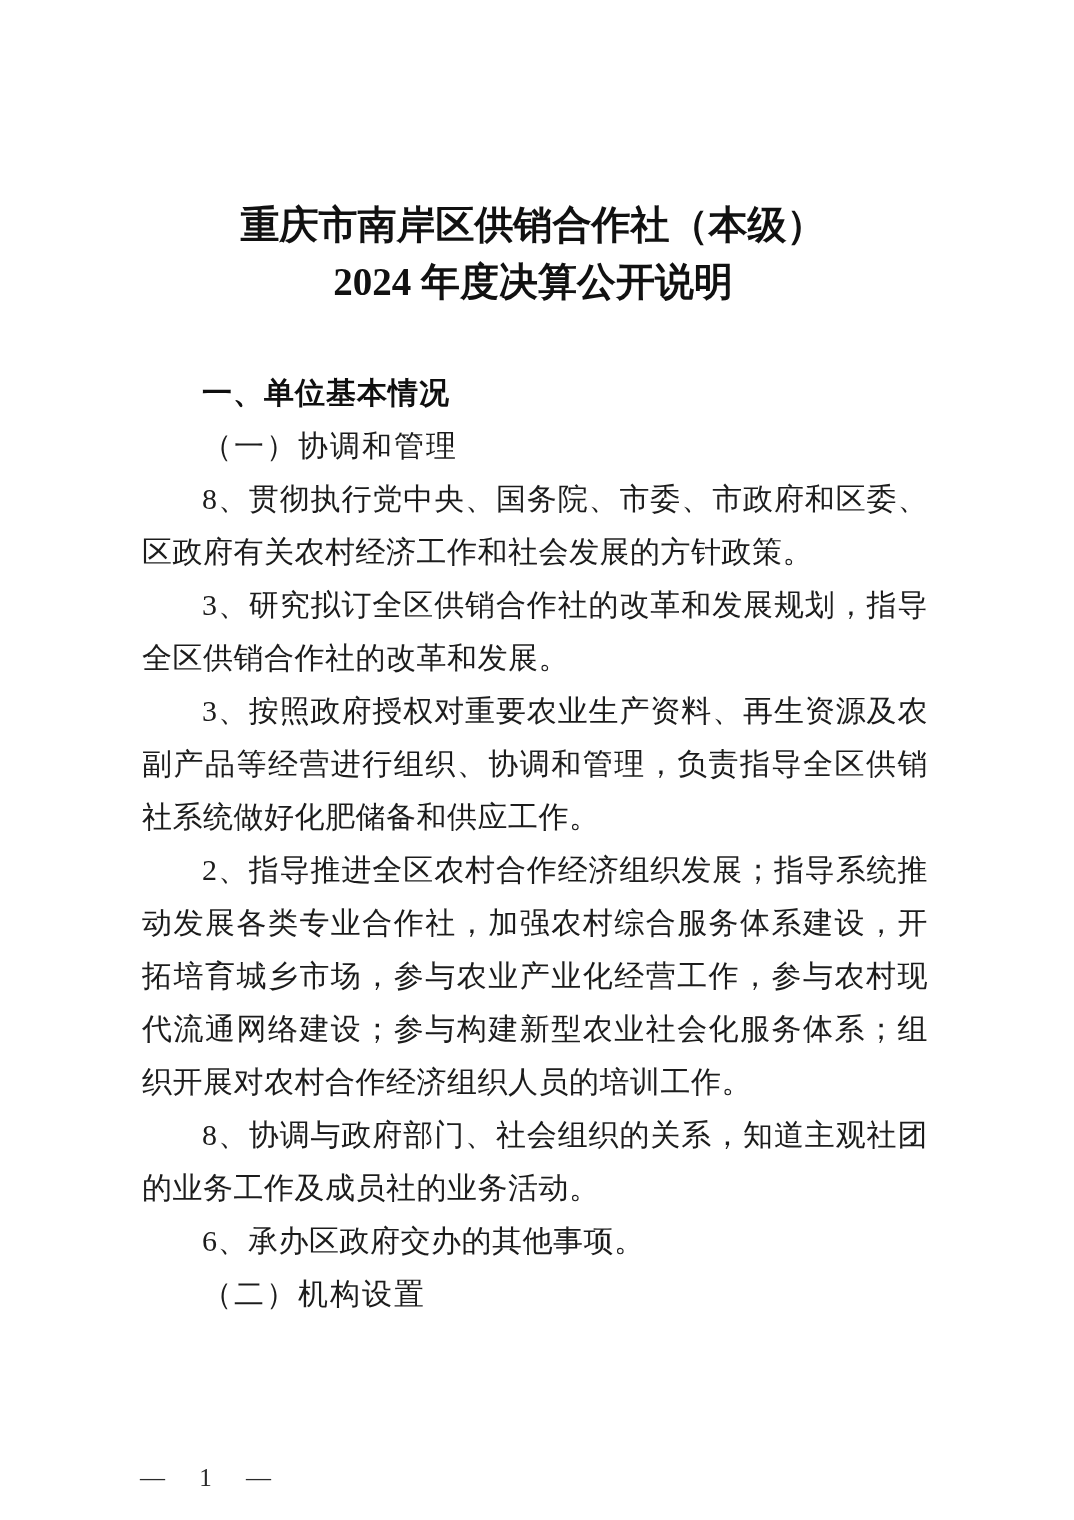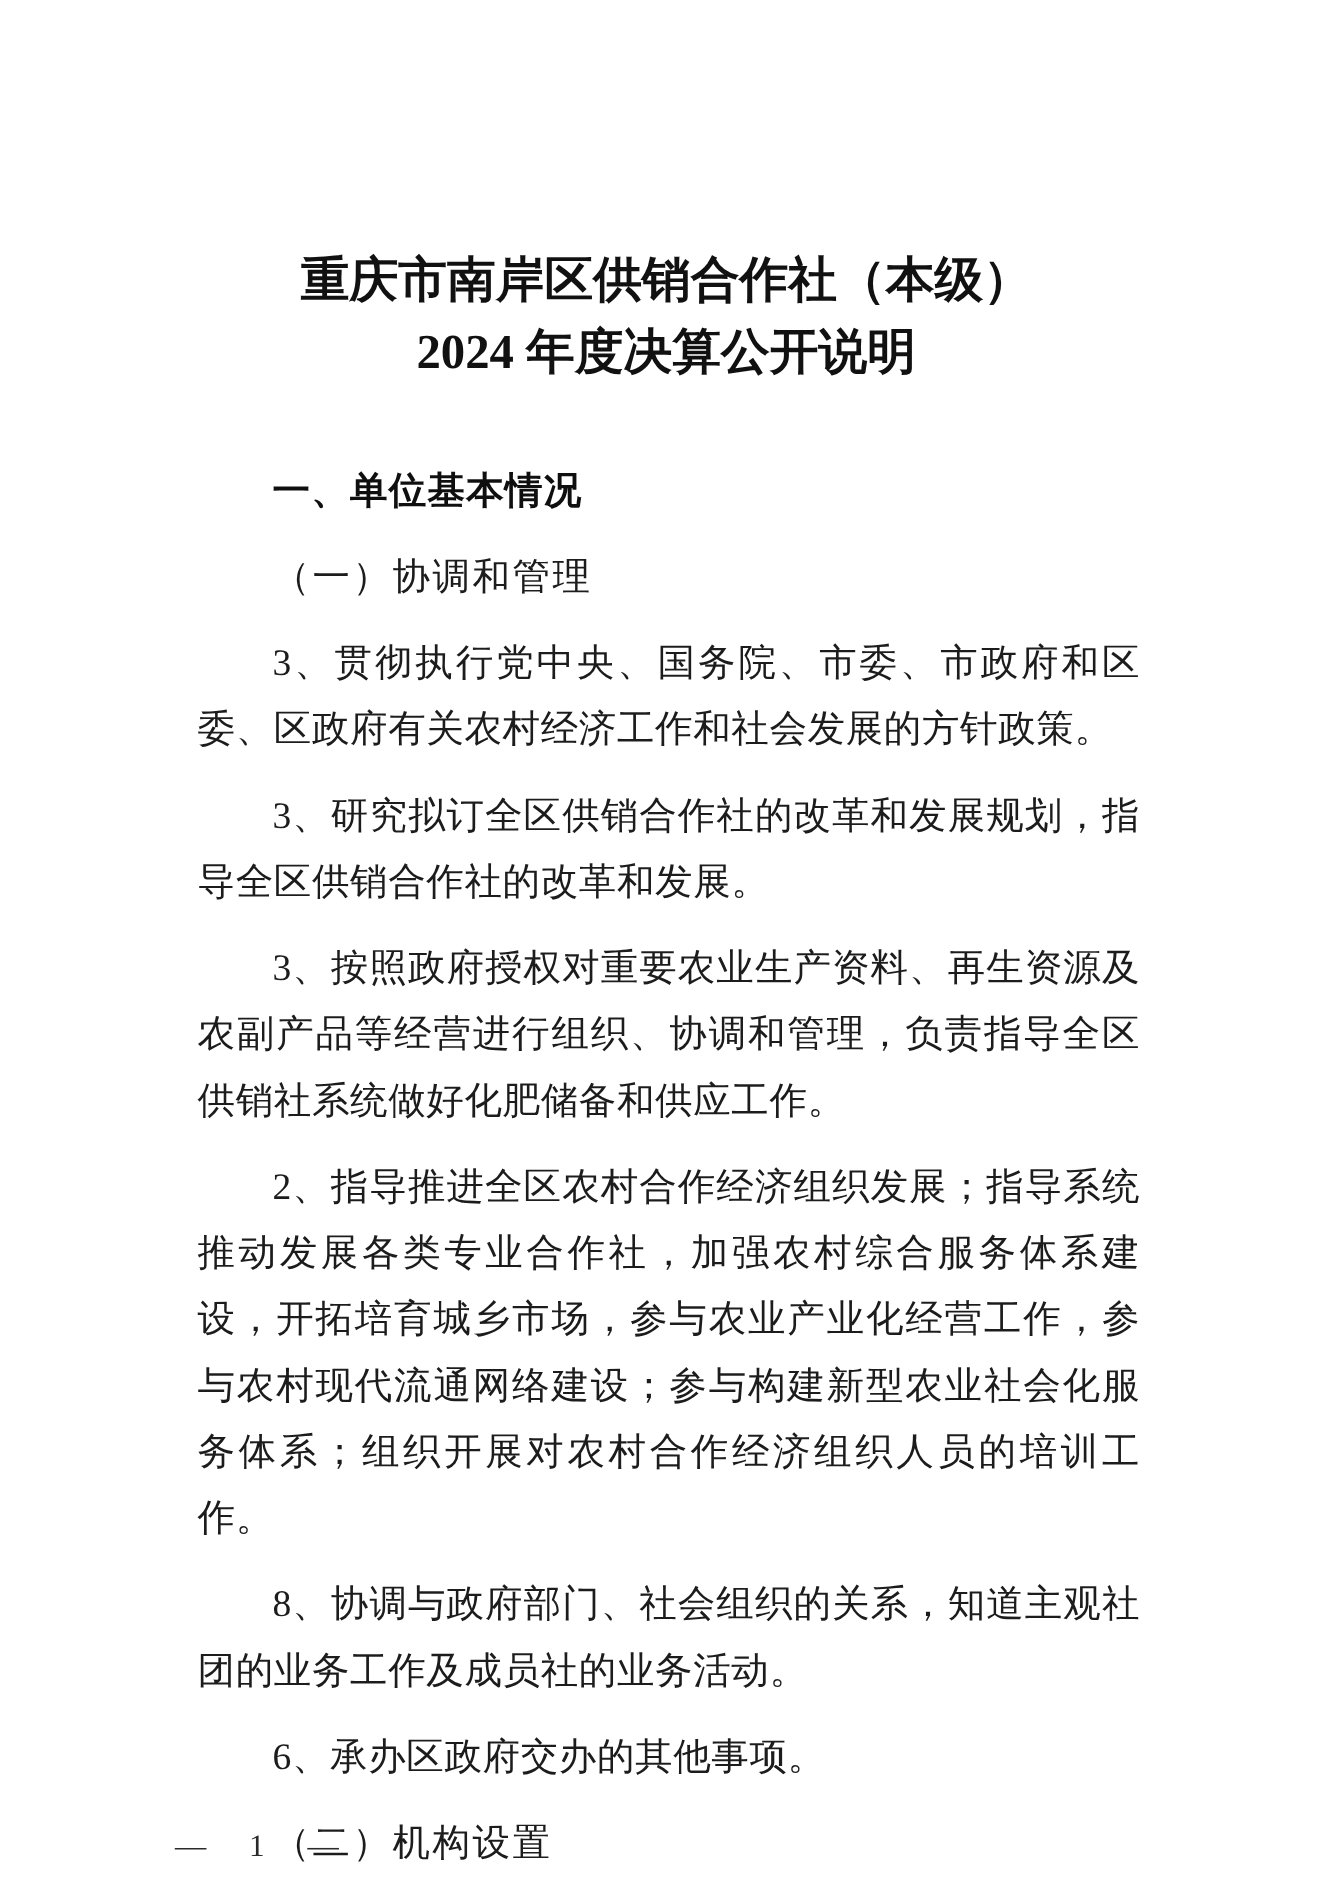--- a/index.html
+++ b/index.html
@@ -34,21 +34,21 @@
   .doc-body {
     margin: 56px 138px 0 142px;
     font-size: 30px;
     line-height: 53px;
     letter-spacing: 0.5px;
     text-align: justify;
     text-justify: inter-ideograph;
     color: #1c1c1c;
   }
   .blk {
-    margin: 16px;
+    margin: 0;
     padding: 0;
     text-indent: 2em;
   }
   .h-bold {
     font-weight: 700;
     font-family: "Liberation Sans", "DejaVu Sans", sans-serif;
     letter-spacing: 1px;
     color: #0f0f0f;
   }
   .h-kai {
@@ -71,21 +71,21 @@
 <div class="page">
 
   <header class="doc-title">
     <span class="title-line">重庆市南岸区供销合作社（本级）</span>
     <span class="title-line">2024 年度决算公开说明</span>
   </header>
 
   <main class="doc-body">
     <p class="blk h-bold">一、单位基本情况</p>
     <p class="blk h-kai">（一）协调和管理</p>
-    <p class="blk para">3、贯彻执行党中央、国务院、市委、市政府和区委、区政府有关农村经济工作和社会发展的方针政策。</p>
+    <p class="blk para">8、贯彻执行党中央、国务院、市委、市政府和区委、区政府有关农村经济工作和社会发展的方针政策。</p>
     <p class="blk para">3、研究拟订全区供销合作社的改革和发展规划，指导全区供销合作社的改革和发展。</p>
     <p class="blk para">3、按照政府授权对重要农业生产资料、再生资源及农副产品等经营进行组织、协调和管理，负责指导全区供销社系统做好化肥储备和供应工作。</p>
     <p class="blk para">2、指导推进全区农村合作经济组织发展；指导系统推动发展各类专业合作社，加强农村综合服务体系建设，开拓培育城乡市场，参与农业产业化经营工作，参与农村现代流通网络建设；参与构建新型农业社会化服务体系；组织开展对农村合作经济组织人员的培训工作。</p>
     <p class="blk para">8、协调与政府部门、社会组织的关系，知道主观社团的业务工作及成员社的业务活动。</p>
     <p class="blk para">6、承办区政府交办的其他事项。</p>
     <p class="blk h-kai">（二）机构设置</p>
   </main>
 
   <footer class="page-footer">
     <span>— 1 —</span>

